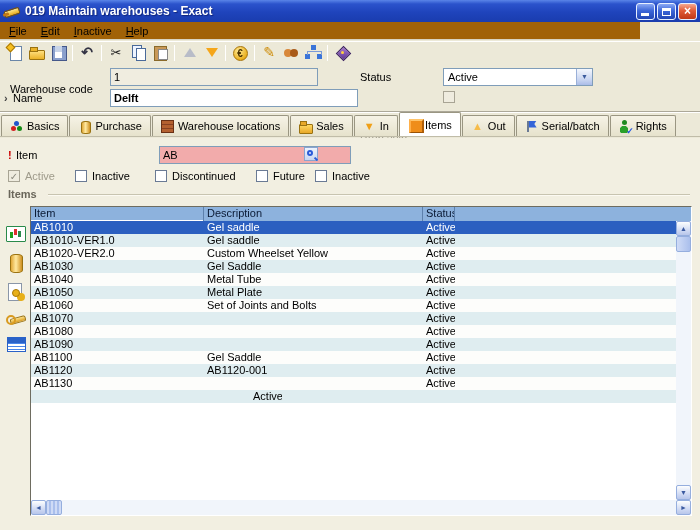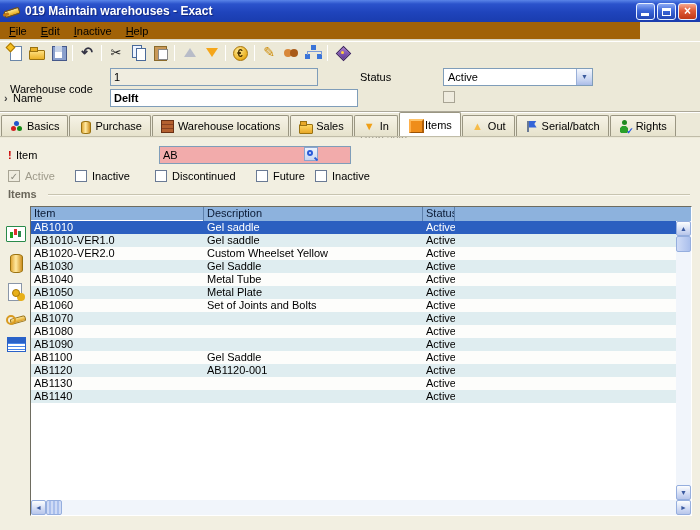--- a/index.html
+++ b/index.html
@@ -461,21 +461,20 @@
             <div class="g-cell ghc2">Active</div>
             <div class="g-cell g-fill"></div>
           </div>
           <div class="grid-row">
             <div class="g-cell ghc0">AB1130</div>
             <div class="g-cell ghc1"></div>
             <div class="g-cell ghc2">Active</div>
             <div class="g-cell g-fill"></div>
           </div>
           <div class="grid-row alt">
-            <div class="g-cell ghc0">AB1140</div>
             <div class="g-cell ghc1"></div>
             <div class="g-cell ghc2">Active</div>
             <div class="g-cell g-fill"></div>
           </div>
         </div>
 
       <div class="vscroll">
         <div class="sb-btn">▲</div>
         <div class="sb-thumb"></div>
         <div class="sb-track"></div>

